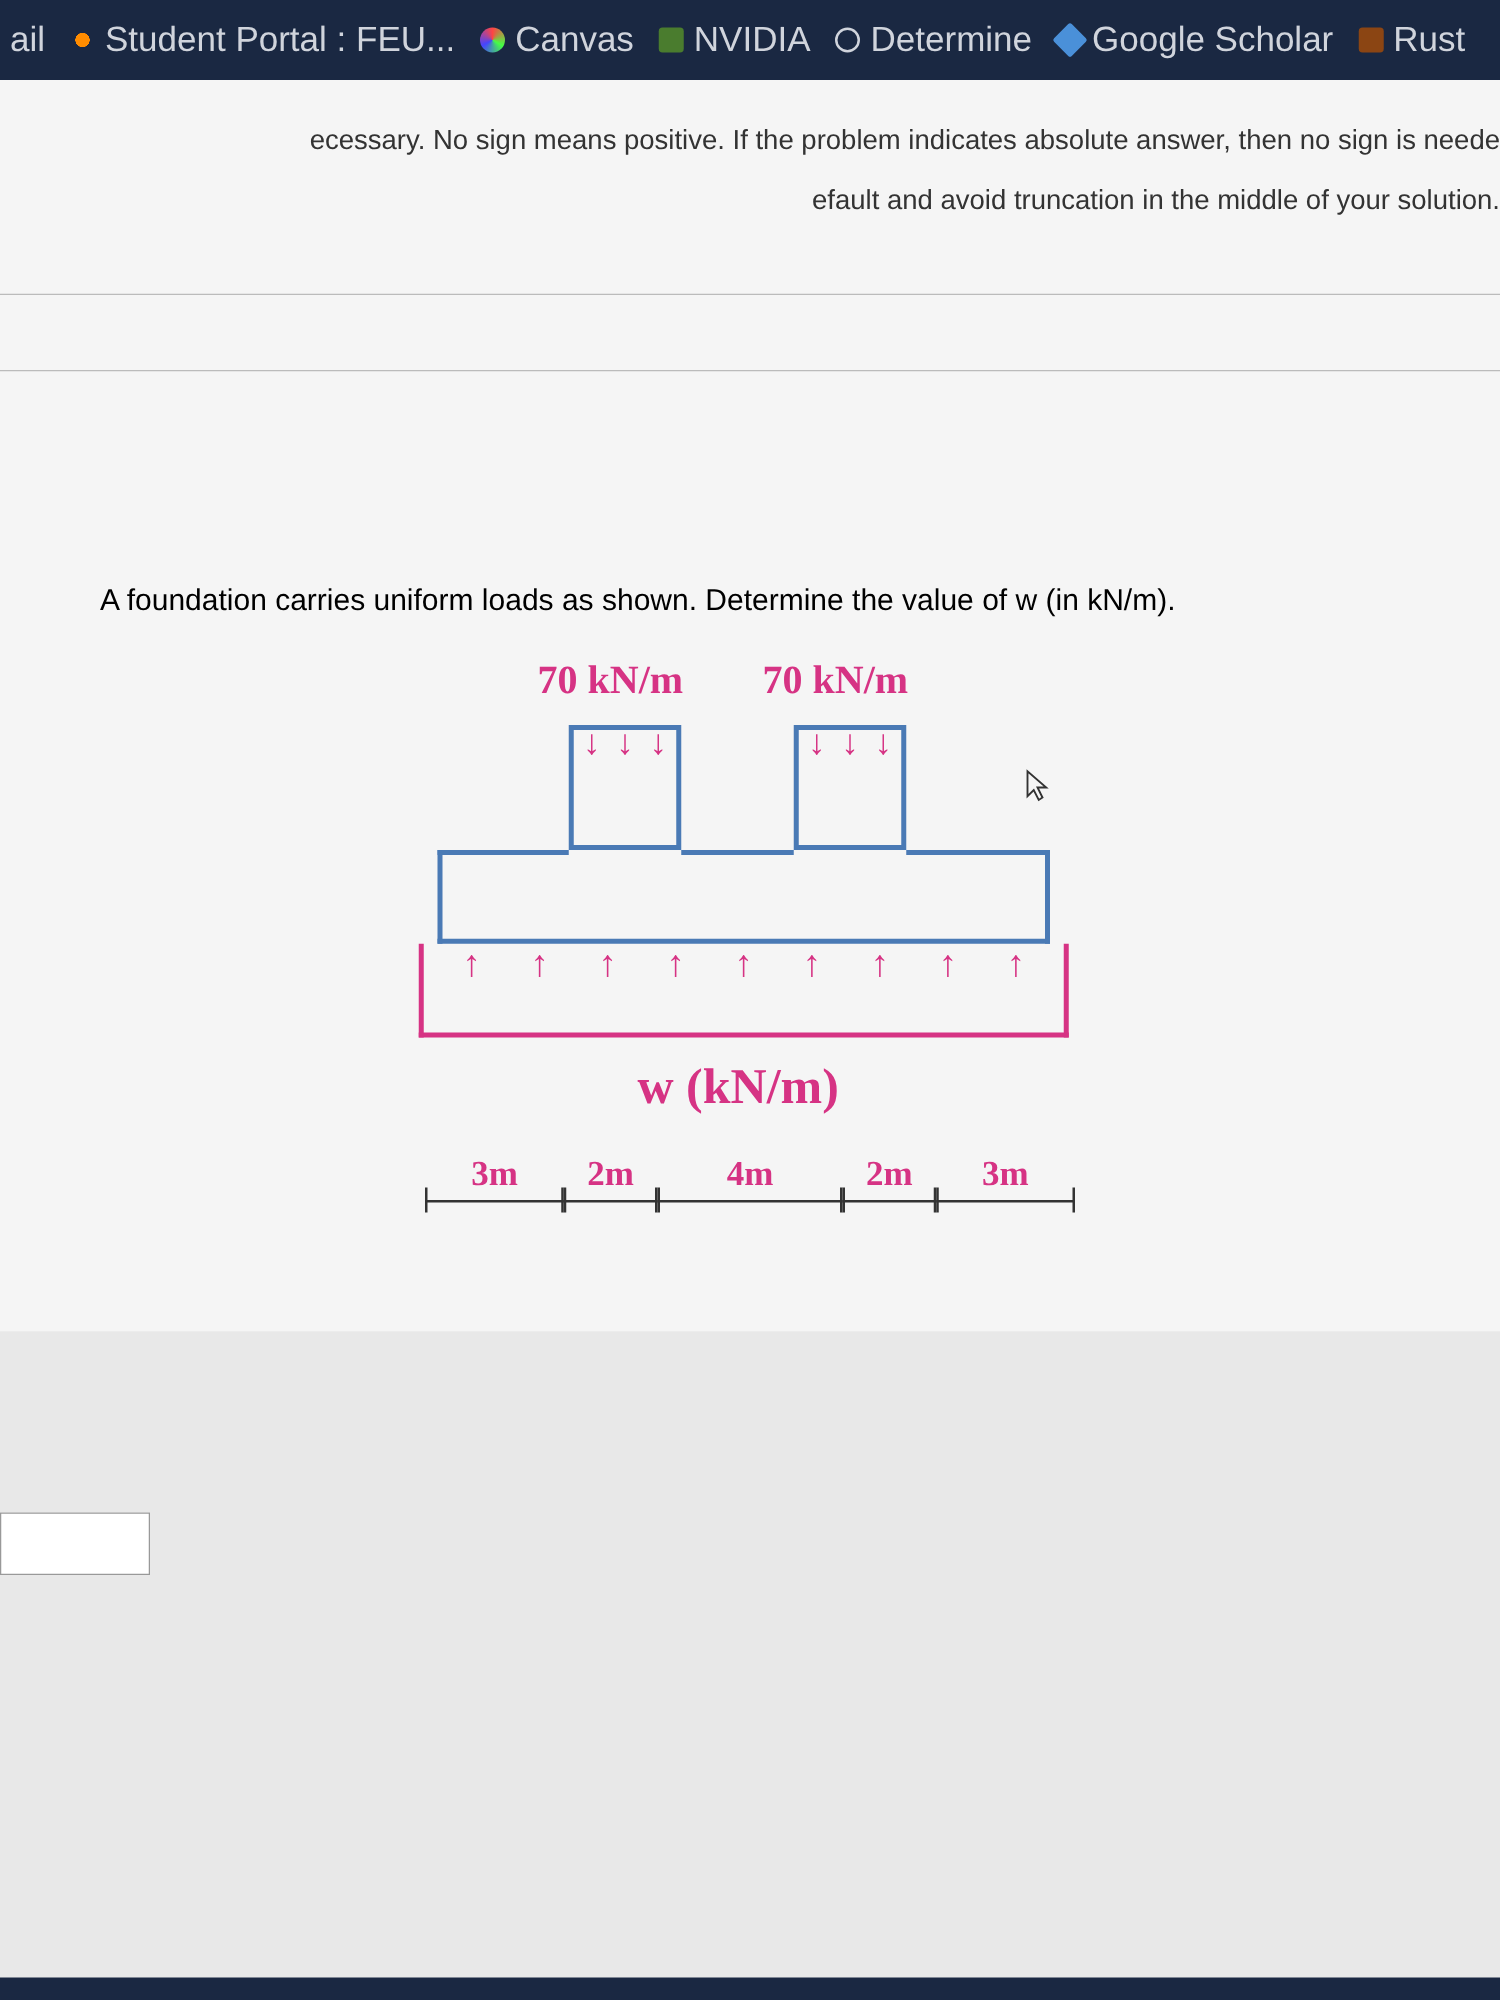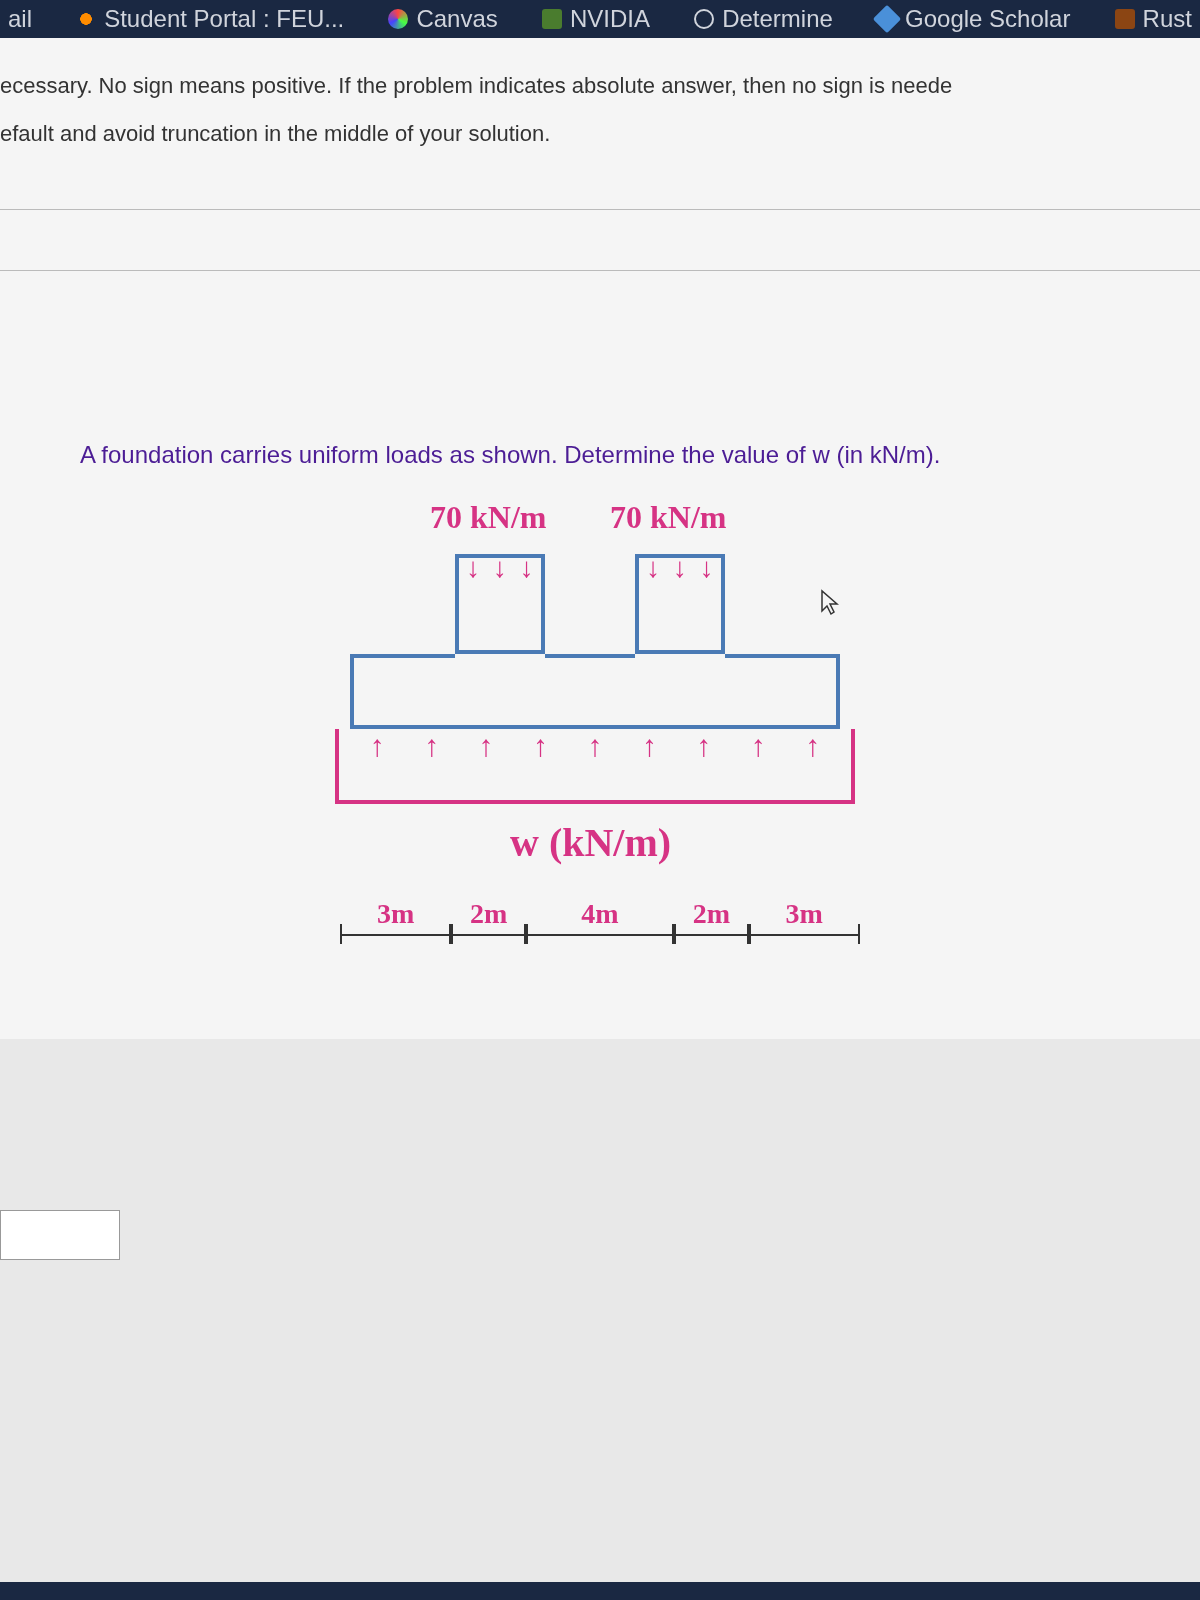--- a/index.html
+++ b/index.html
@@ -5,28 +5,27 @@
     * { margin: 0; padding: 0; box-sizing: border-box; }
     body {
       font-family: Arial, sans-serif;
       background: #e8e8e8;
       width: 1200px;
       height: 1600px;
       overflow: hidden;
     }
     .bookmarks-bar {
       background: #1a2842;
-      height: 38px;
+      height: 64px;
       display: flex;
       align-items: center;
       padding: 0 8px;
       gap: 20px;
       color: #d0d4dc;
-      font-size: 24px;
-      justify-content: space-between;
+      font-size: 28px;
     }
     .bookmark-item {
       display: flex;
       align-items: center;
       gap: 8px;
       cursor: pointer;
     }
     .bookmark-icon {
       width: 20px;
       height: 20px;
@@ -41,34 +40,35 @@
     
     .content-area {
       background: #f5f5f5;
       padding: 20px 0 0 0;
     }
     .instruction-text {
       font-size: 22px;
       color: #333;
       line-height: 2.2;
       padding: 4px 0 20px 0;
+      text-align: right;
     }
     .instruction-line {
       display: block;
     }
     .divider {
       border-top: 1px solid #bbb;
       margin: 30px 0;
     }
     .question-section {
       padding: 140px 80px 40px 80px;
     }
     .question-text {
       font-size: 24px;
-      color: #4c1d95;
+      color: #000000;
       margin-bottom: 30px;
     }
     .diagram-container {
       display: flex;
       justify-content: center;
       margin-top: 20px;
     }
     .diagram {
       position: relative;
       width: 600px;

